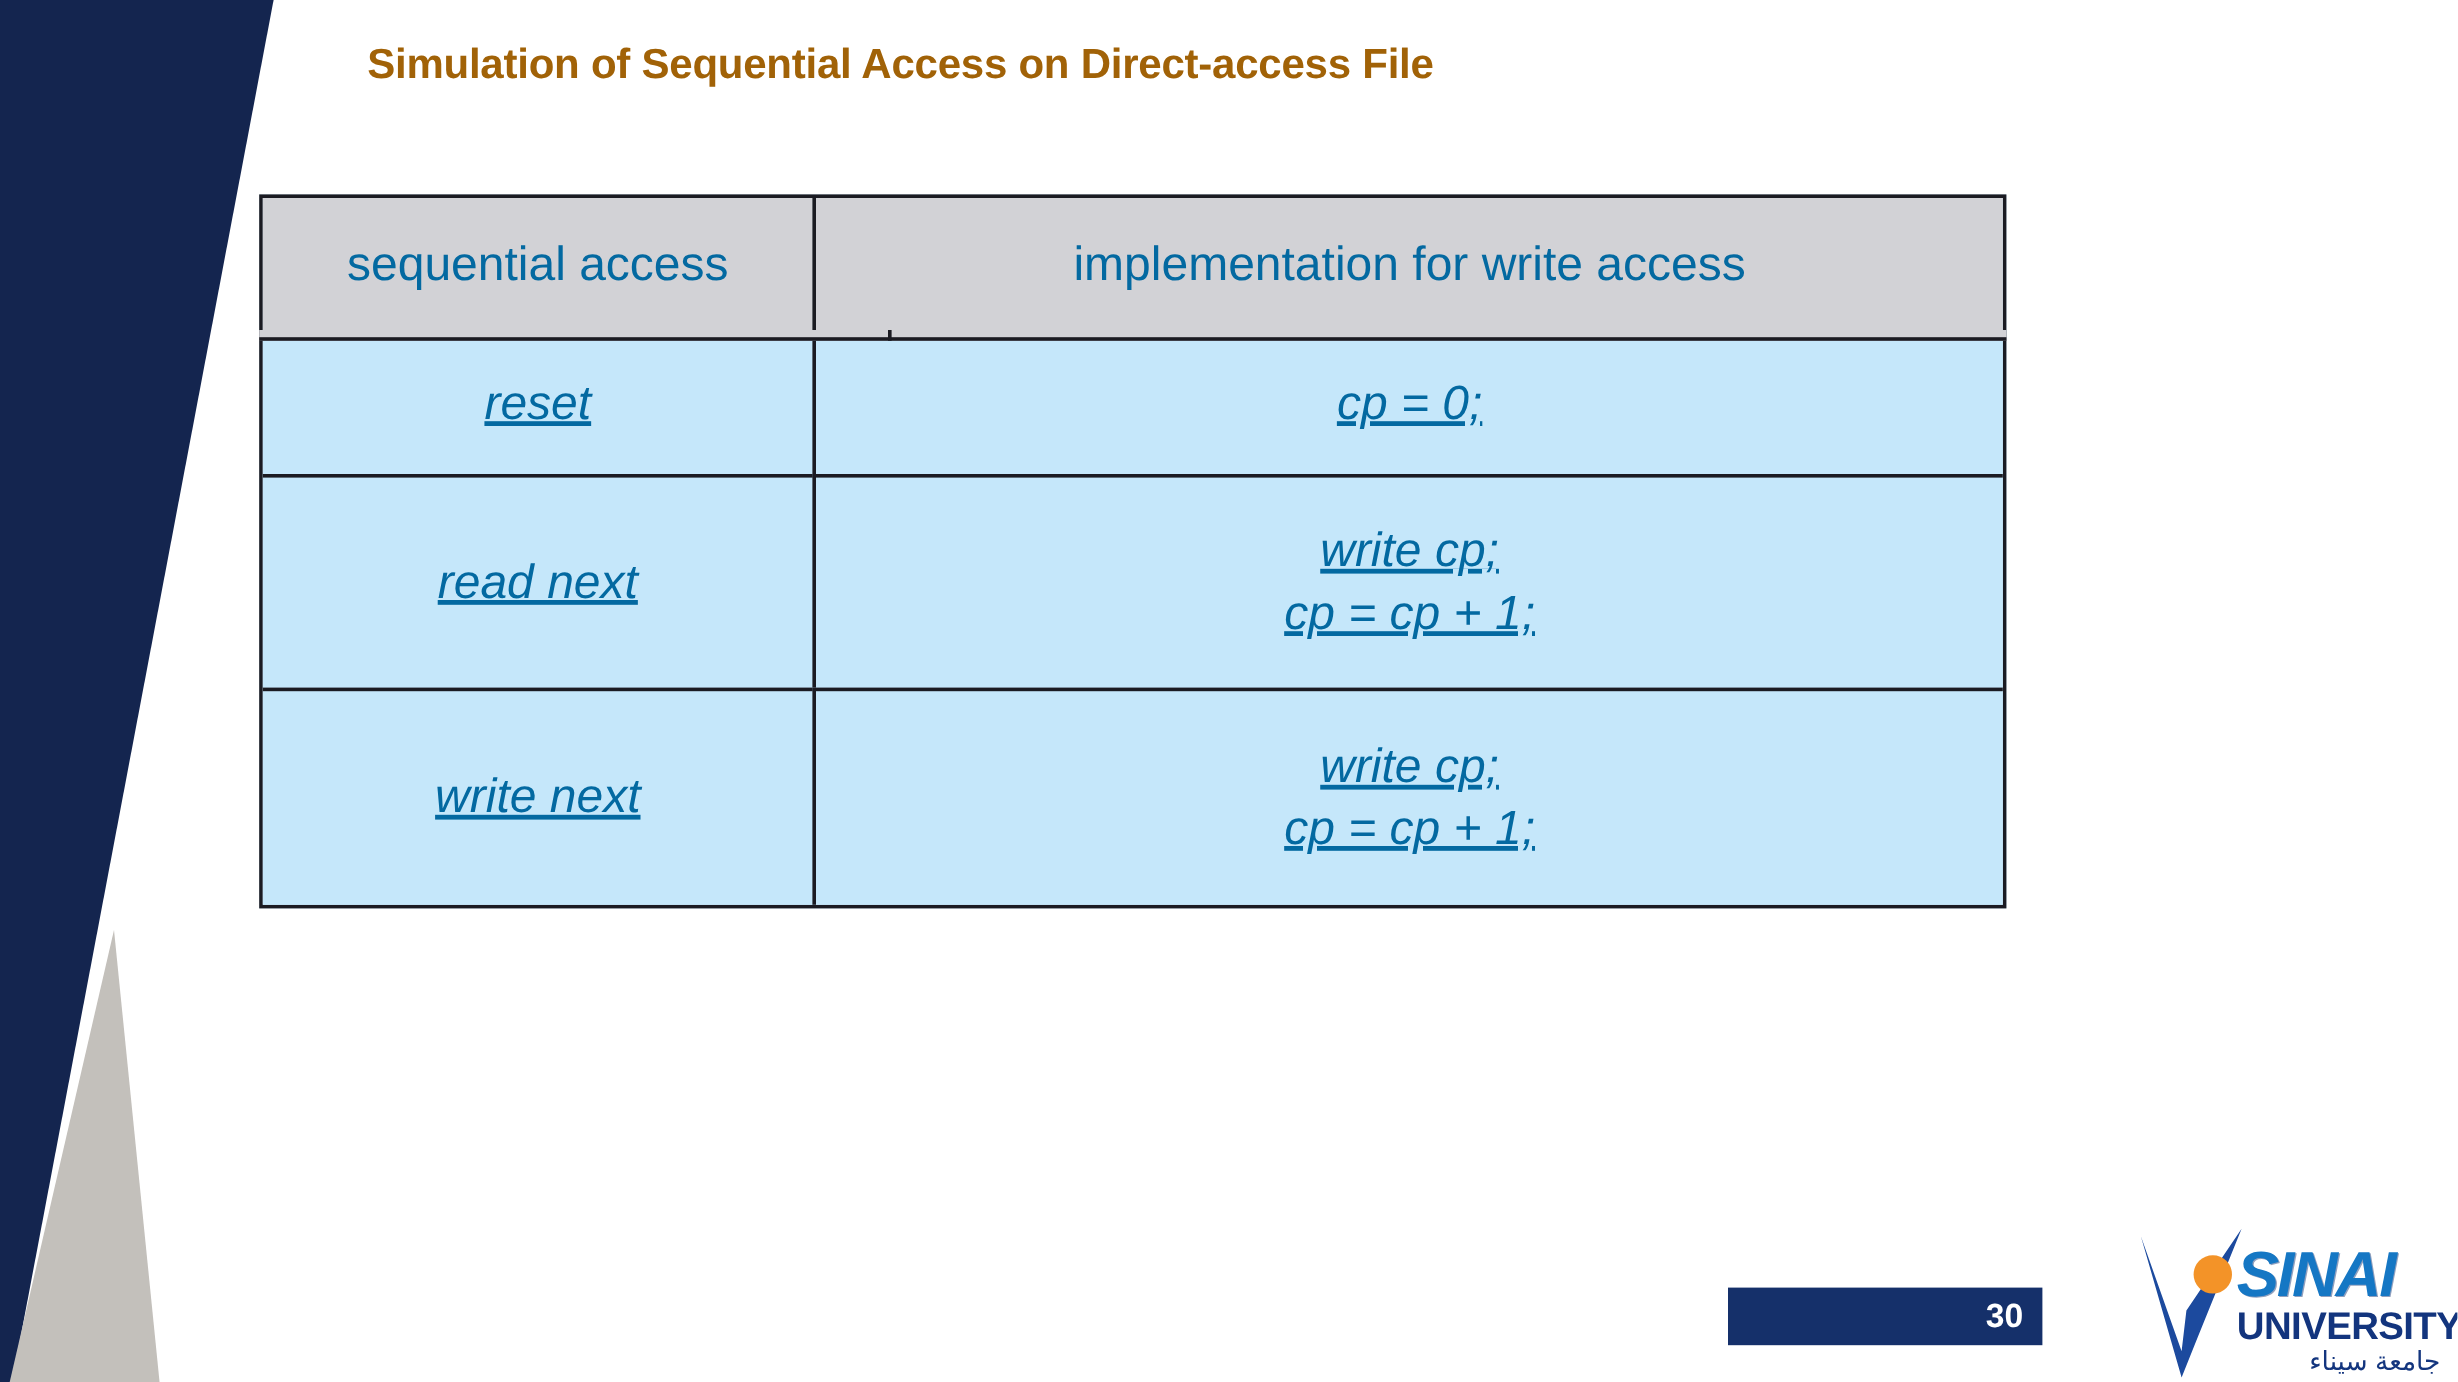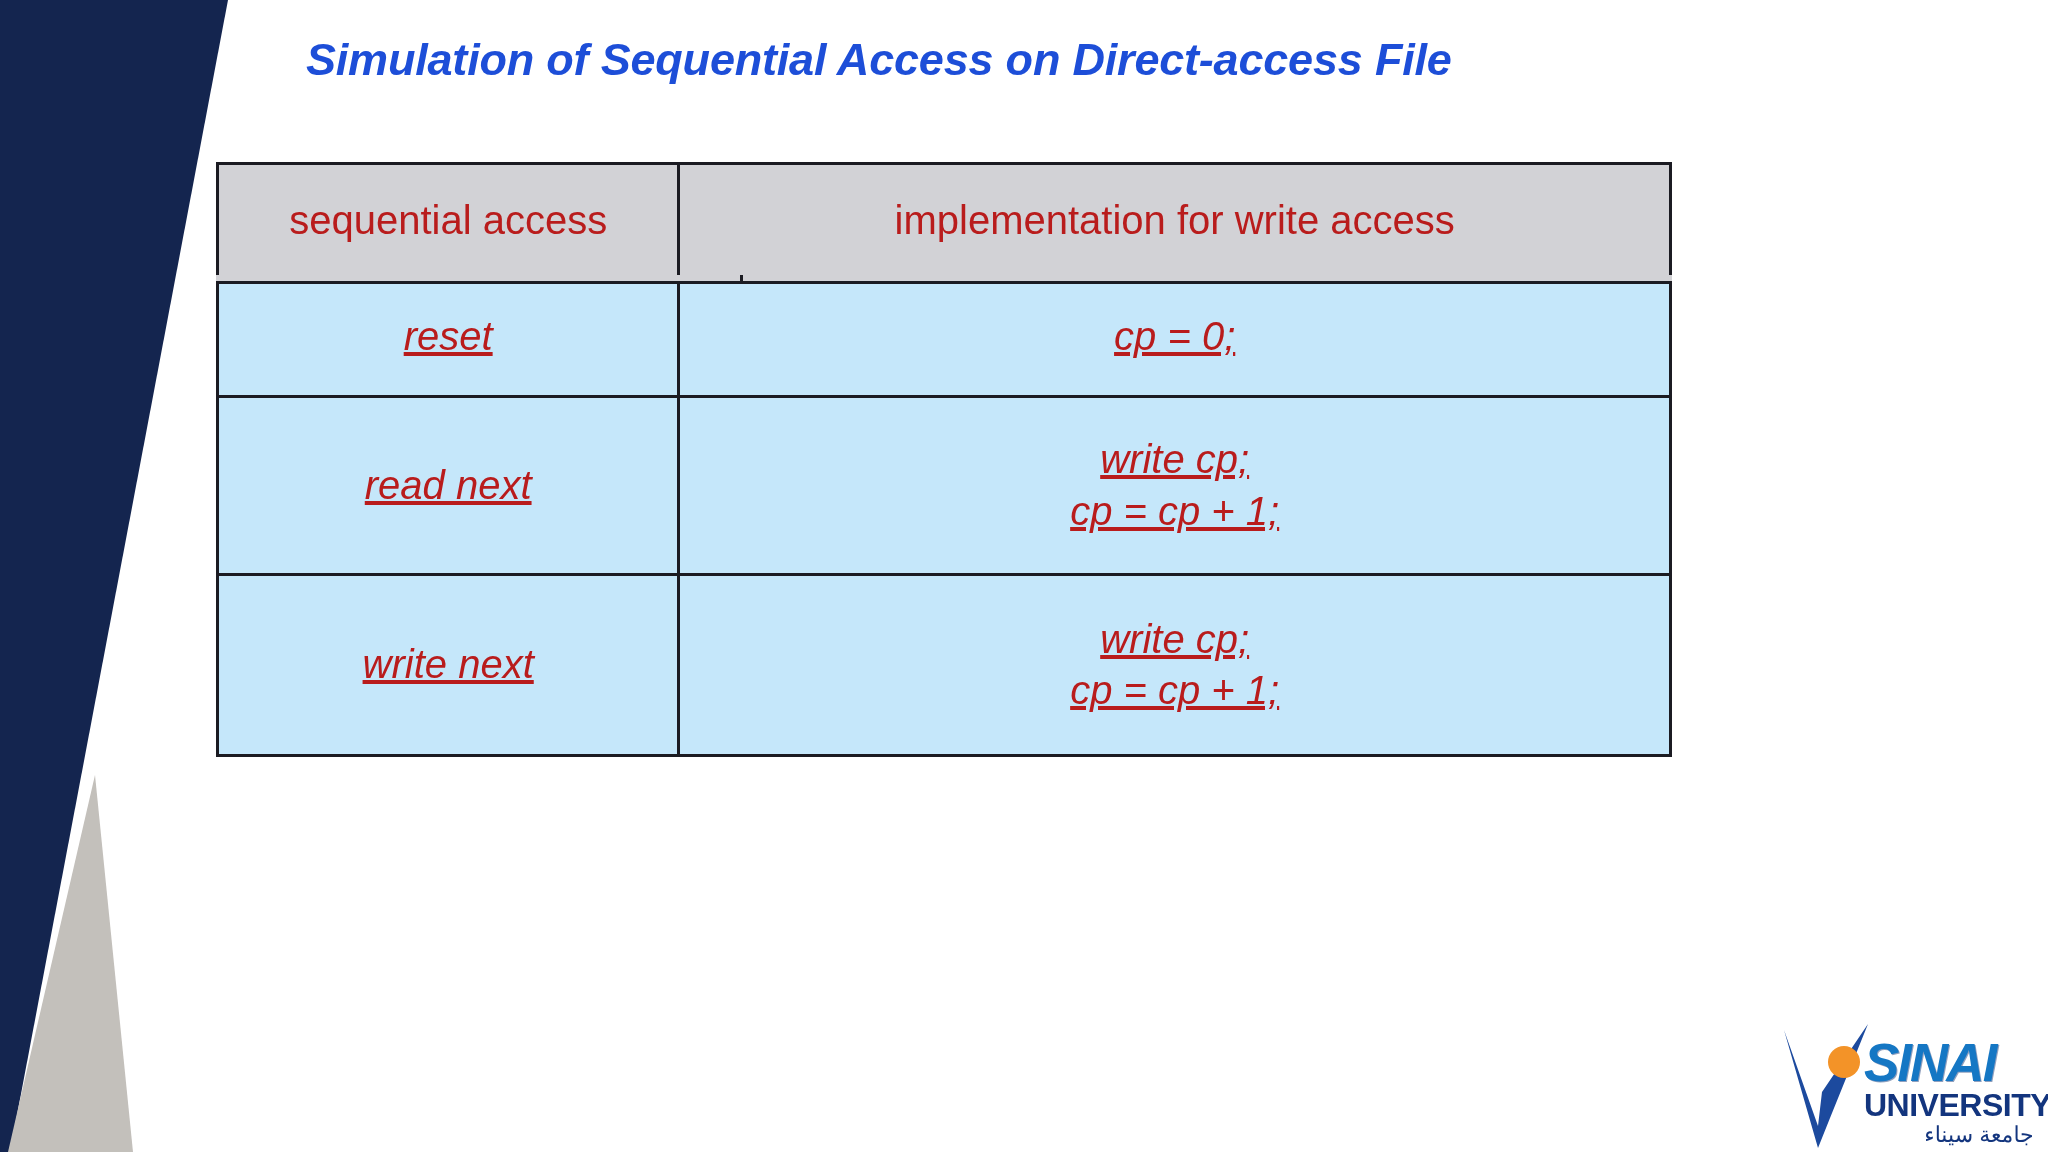--- a/index.html
+++ b/index.html
@@ -26,26 +26,25 @@
     width: 2048px; height: 1152px;
     pointer-events: none;
   }
 
   
   #slide-title {
     position: absolute;
     left: 306px;
     top: 34px;
     width: 1400px;
-    font-size: 45px;
-    font-weight: bold;
-    color: #1d4ed8;
+    font-size: 35px;
+    font-weight: bold;
+    color: #a16207;
     letter-spacing: -0.2px;
     white-space: nowrap;
-    font-style: italic;
   }
 
   
   #access-table {
     position: absolute;
     left: 216px;
     top: 162px;
     width: 1456px;
     border-collapse: separate;
     border-spacing: 0;
@@ -55,21 +54,21 @@
   }
   #access-table col.c1 { width: 460px; }
   #access-table col.c2 { width: 996px; }
 
   #access-table th,
   #access-table td {
     margin: 0;
     padding: 0;
     text-align: center;
     vertical-align: middle;
-    color: #b91c1c;
+    color: #0369a1;
     box-sizing: border-box;
   }
 
   
   #access-table thead th {
     background: #d2d2d6;
     font-size: 40px;
     font-weight: normal;
     font-style: normal;
     height: 113px;
@@ -226,20 +225,23 @@
         <td class="col-sep">
           <span class="code-line">write cp;</span>
           <span class="code-line">cp = cp + 1;</span>
         </td>
       </tr>
     </tbody>
   </table>
   <div id="header-rule"></div>
   <div id="header-rule-sep"></div>
 
+  <div id="page-badge">
+    <span id="page-number">30</span>
+  </div>
 
   <div id="logo">
     <svg id="logo-mark" width="110" height="128" viewBox="0 0 110 128" aria-hidden="true">
       <path d="M12 8 L46 104 L50 70 L96 2 L58 96 L46 126 Z" fill="#1c4a9e"></path>
       <circle cx="72" cy="40" r="16" fill="#f39328"></circle>
     </svg>
     <div id="logo-text">
       <div id="logo-sinai">SINAI</div>
       <div id="logo-university">UNIVERSITY</div>
       <div id="logo-arabic">جامعة سيناء</div>

